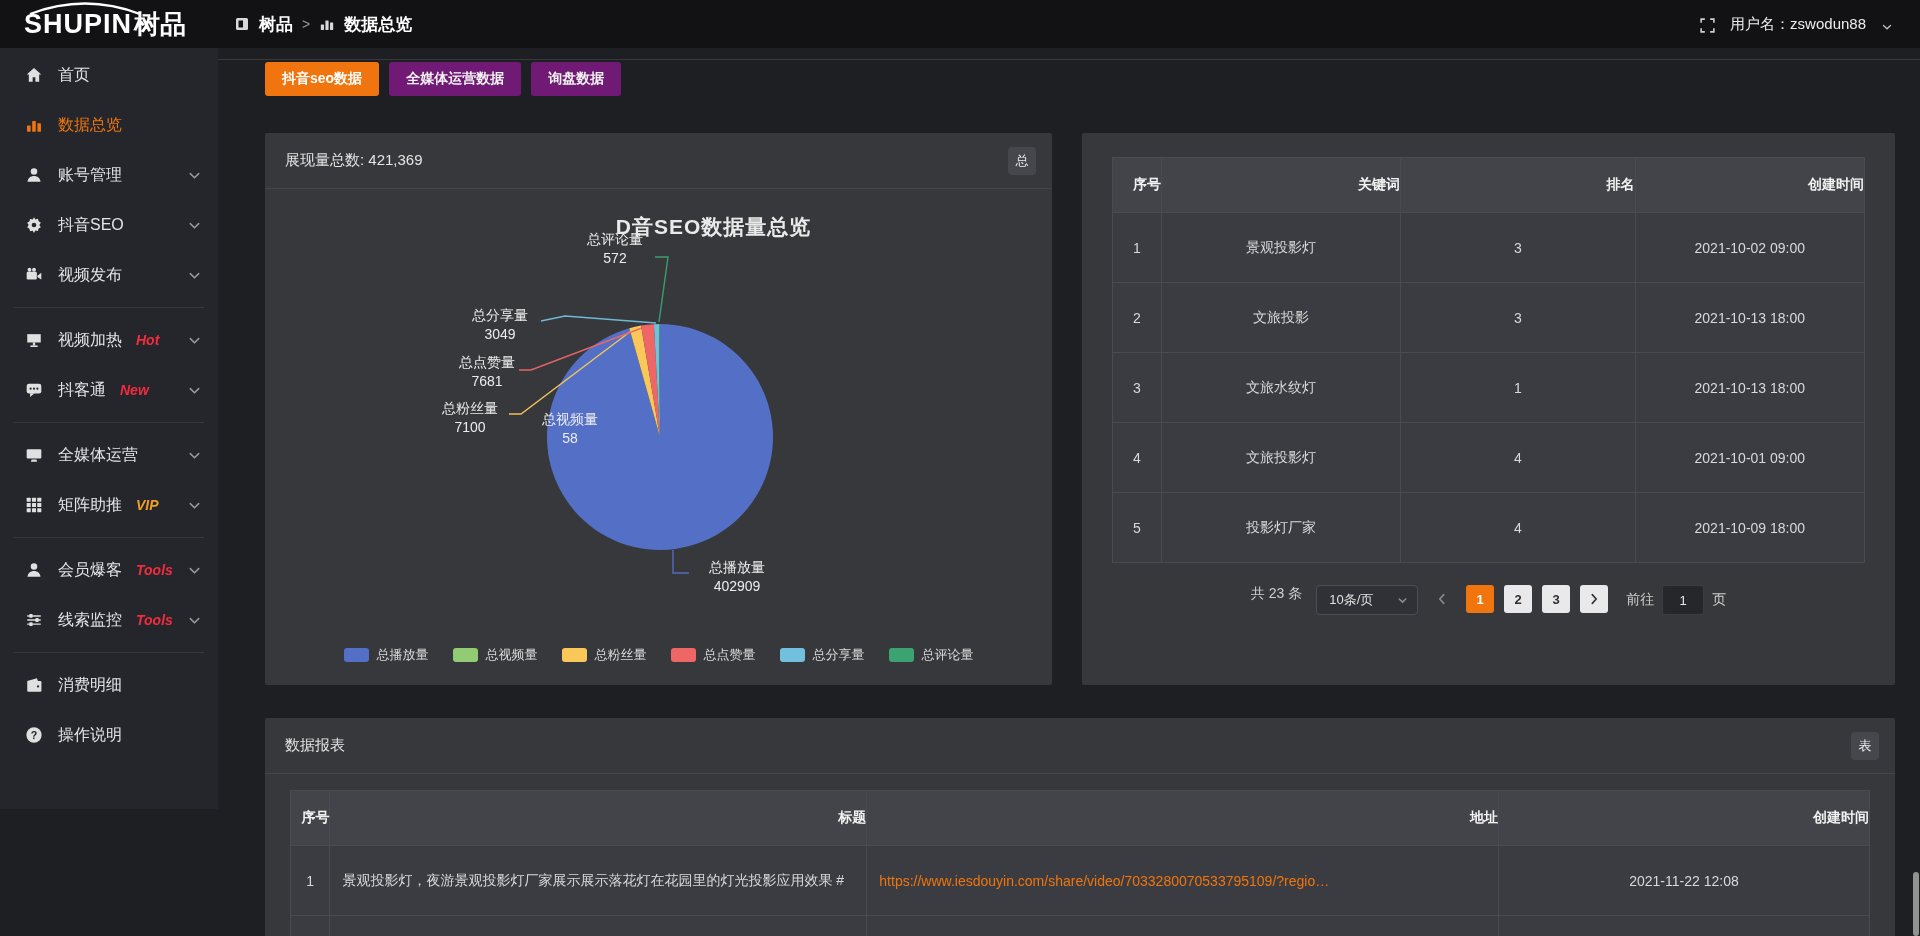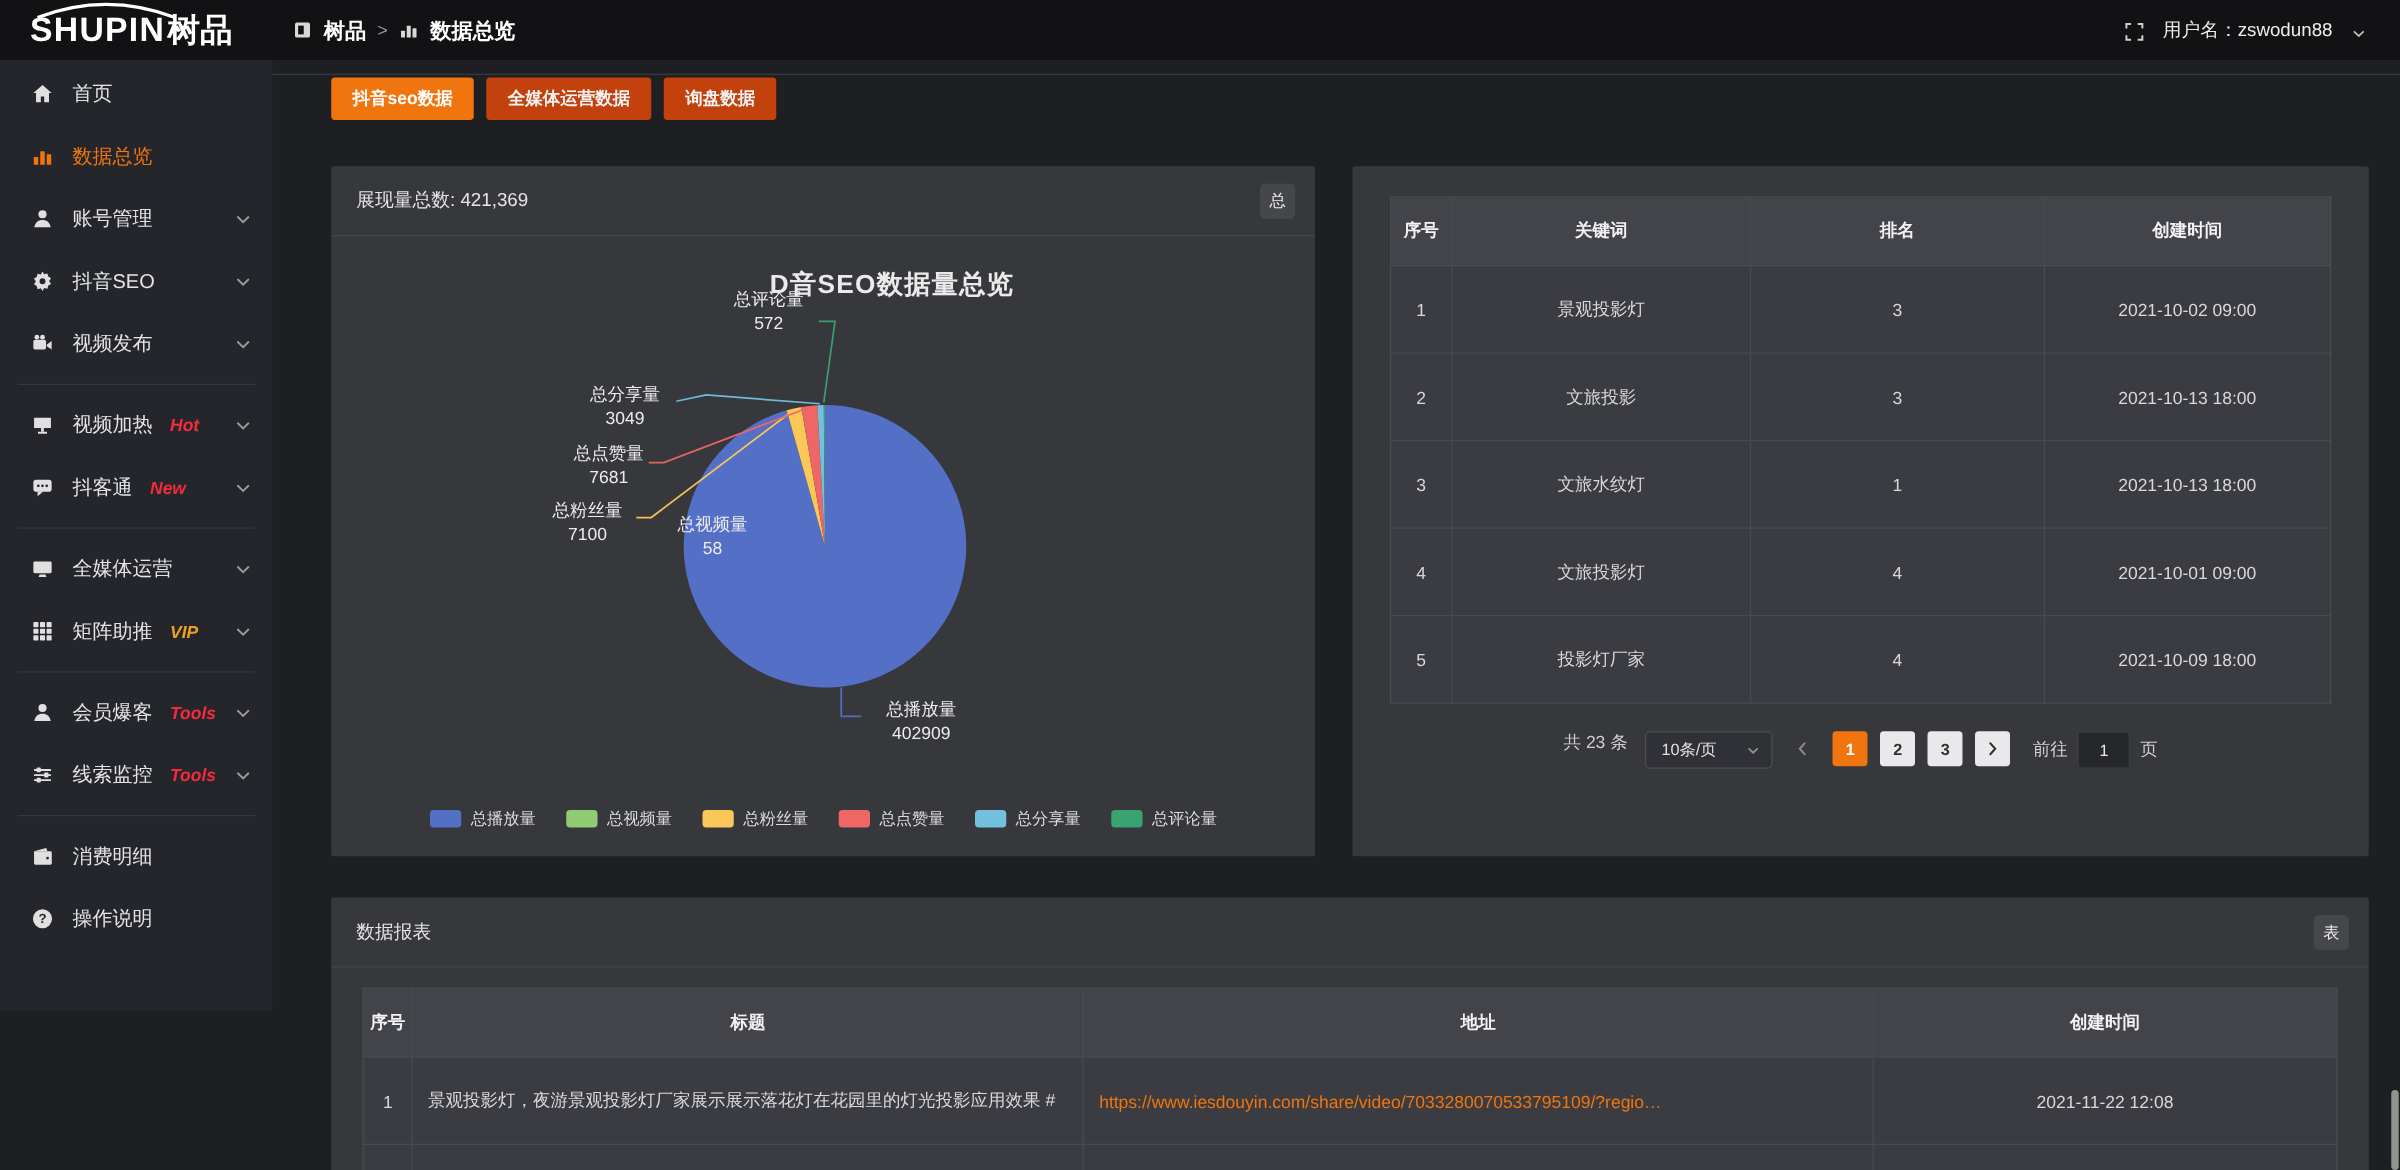--- a/index.html
+++ b/index.html
@@ -27,21 +27,21 @@
   .side-item.active, .side-item.active .s-icon { color:#f0750e; }
   .s-tag { font-style:italic; font-weight:bold; font-size:14px; margin-left:14px; }
   .s-chev { display:inline-flex; width:15px; height:15px; margin-left:auto; color:#9b9b9b; }
   .side-divider { height:1px; background:#34373d; margin:7px 14px; }
   svg { display:block; width:100%; height:100%; }
 
   
   .main { position:absolute; top:48px; left:218px; right:0; bottom:0; background:#1e1f22; }
   .main-topline { position:absolute; top:11px; left:0; right:0; height:1px; background:#39393c; }
   .tabs { position:absolute; top:14px; left:47px; display:flex; gap:10px; }
-  .tab { height:34px; padding:0 17px; font-size:14px; color:#f2f2f2; background:#c2410c; border:none; border-radius:3px; display:flex; align-items:center; font-weight:bold; cursor:pointer; font-family:inherit; }
+  .tab { height:34px; padding:0 17px; font-size:14px; color:#f2f2f2; background:#701a75; border:none; border-radius:3px; display:flex; align-items:center; font-weight:bold; cursor:pointer; font-family:inherit; }
   .tab.active { background:#f0750e; color:#fff; }
 
   .panel { position:absolute; background:#37383c; border-radius:2px; }
   .panel-hd { height:56px; display:flex; align-items:center; padding:0 16px 0 20px; border-bottom:1px solid #45464a; }
   .panel-title { font-size:15px; color:#e4e4e4; }
   .panel-badge { margin-left:auto; width:28px; height:28px; background:#46474d; color:#ededed; border-radius:4px; font-size:13px; display:flex; align-items:center; justify-content:center; cursor:pointer; }
 
   .panel-chart { left:47px; top:85px; width:787px; height:552px; }
   .panel-rank  { left:864px; top:85px; width:813px; height:552px; }
   .panel-report{ left:47px; top:670px; width:1630px; height:330px; }
@@ -53,21 +53,21 @@
   .lead { fill:none; stroke-width:1.4; opacity:.95; }
   .pie-label { position:absolute; transform:translate(-50%,-50%); text-align:center; font-size:14px; line-height:19px; color:#ececec; white-space:nowrap; }
   .legend { position:absolute; left:0; right:0; bottom:20px; display:flex; justify-content:center; align-items:center; gap:24px; }
   .lg-item { display:flex; align-items:center; gap:8px; cursor:pointer; }
   .lg-swatch { width:25px; height:14px; border-radius:3px; }
   .lg-text { font-size:13px; color:#dcdcdc; }
 
   
   .tbl { width:100%; border-collapse:collapse; table-layout:fixed; }
   .tbl th, .tbl td { border:1px solid #4a4b50; text-align:center; font-size:14px; }
-  .tbl th { height:55px; background:#43444a; color:#f2f2f2; font-weight:bold; }
+  .tbl th { height:55px; background:#43444a; color:#f2f2f2; font-weight:bold;text-align:right; }
   .tbl td { height:70px; background:#3b3c41; color:#d9d9db; }
   .rank-body { padding:24px 30px 0; }
   .report-body { padding:16px 25px 0; }
   .td-left { text-align:left !important; padding:0 12px; white-space:nowrap; overflow:hidden; }
   .report-link { color:#f0750e; cursor:pointer; }
 
   
   .pagination { margin-top:22px; display:flex; justify-content:center; align-items:flex-start; gap:10px; font-size:13px; color:#cfcfcf; }
   .pg-total { margin-right:4px; font-size:14px; }
   .pg-select { width:102px; height:30px; background:#303136; border:1px solid #4c4d52; border-radius:4px; display:flex; align-items:center; padding:0 8px 0 12px; gap:8px; cursor:pointer; }

